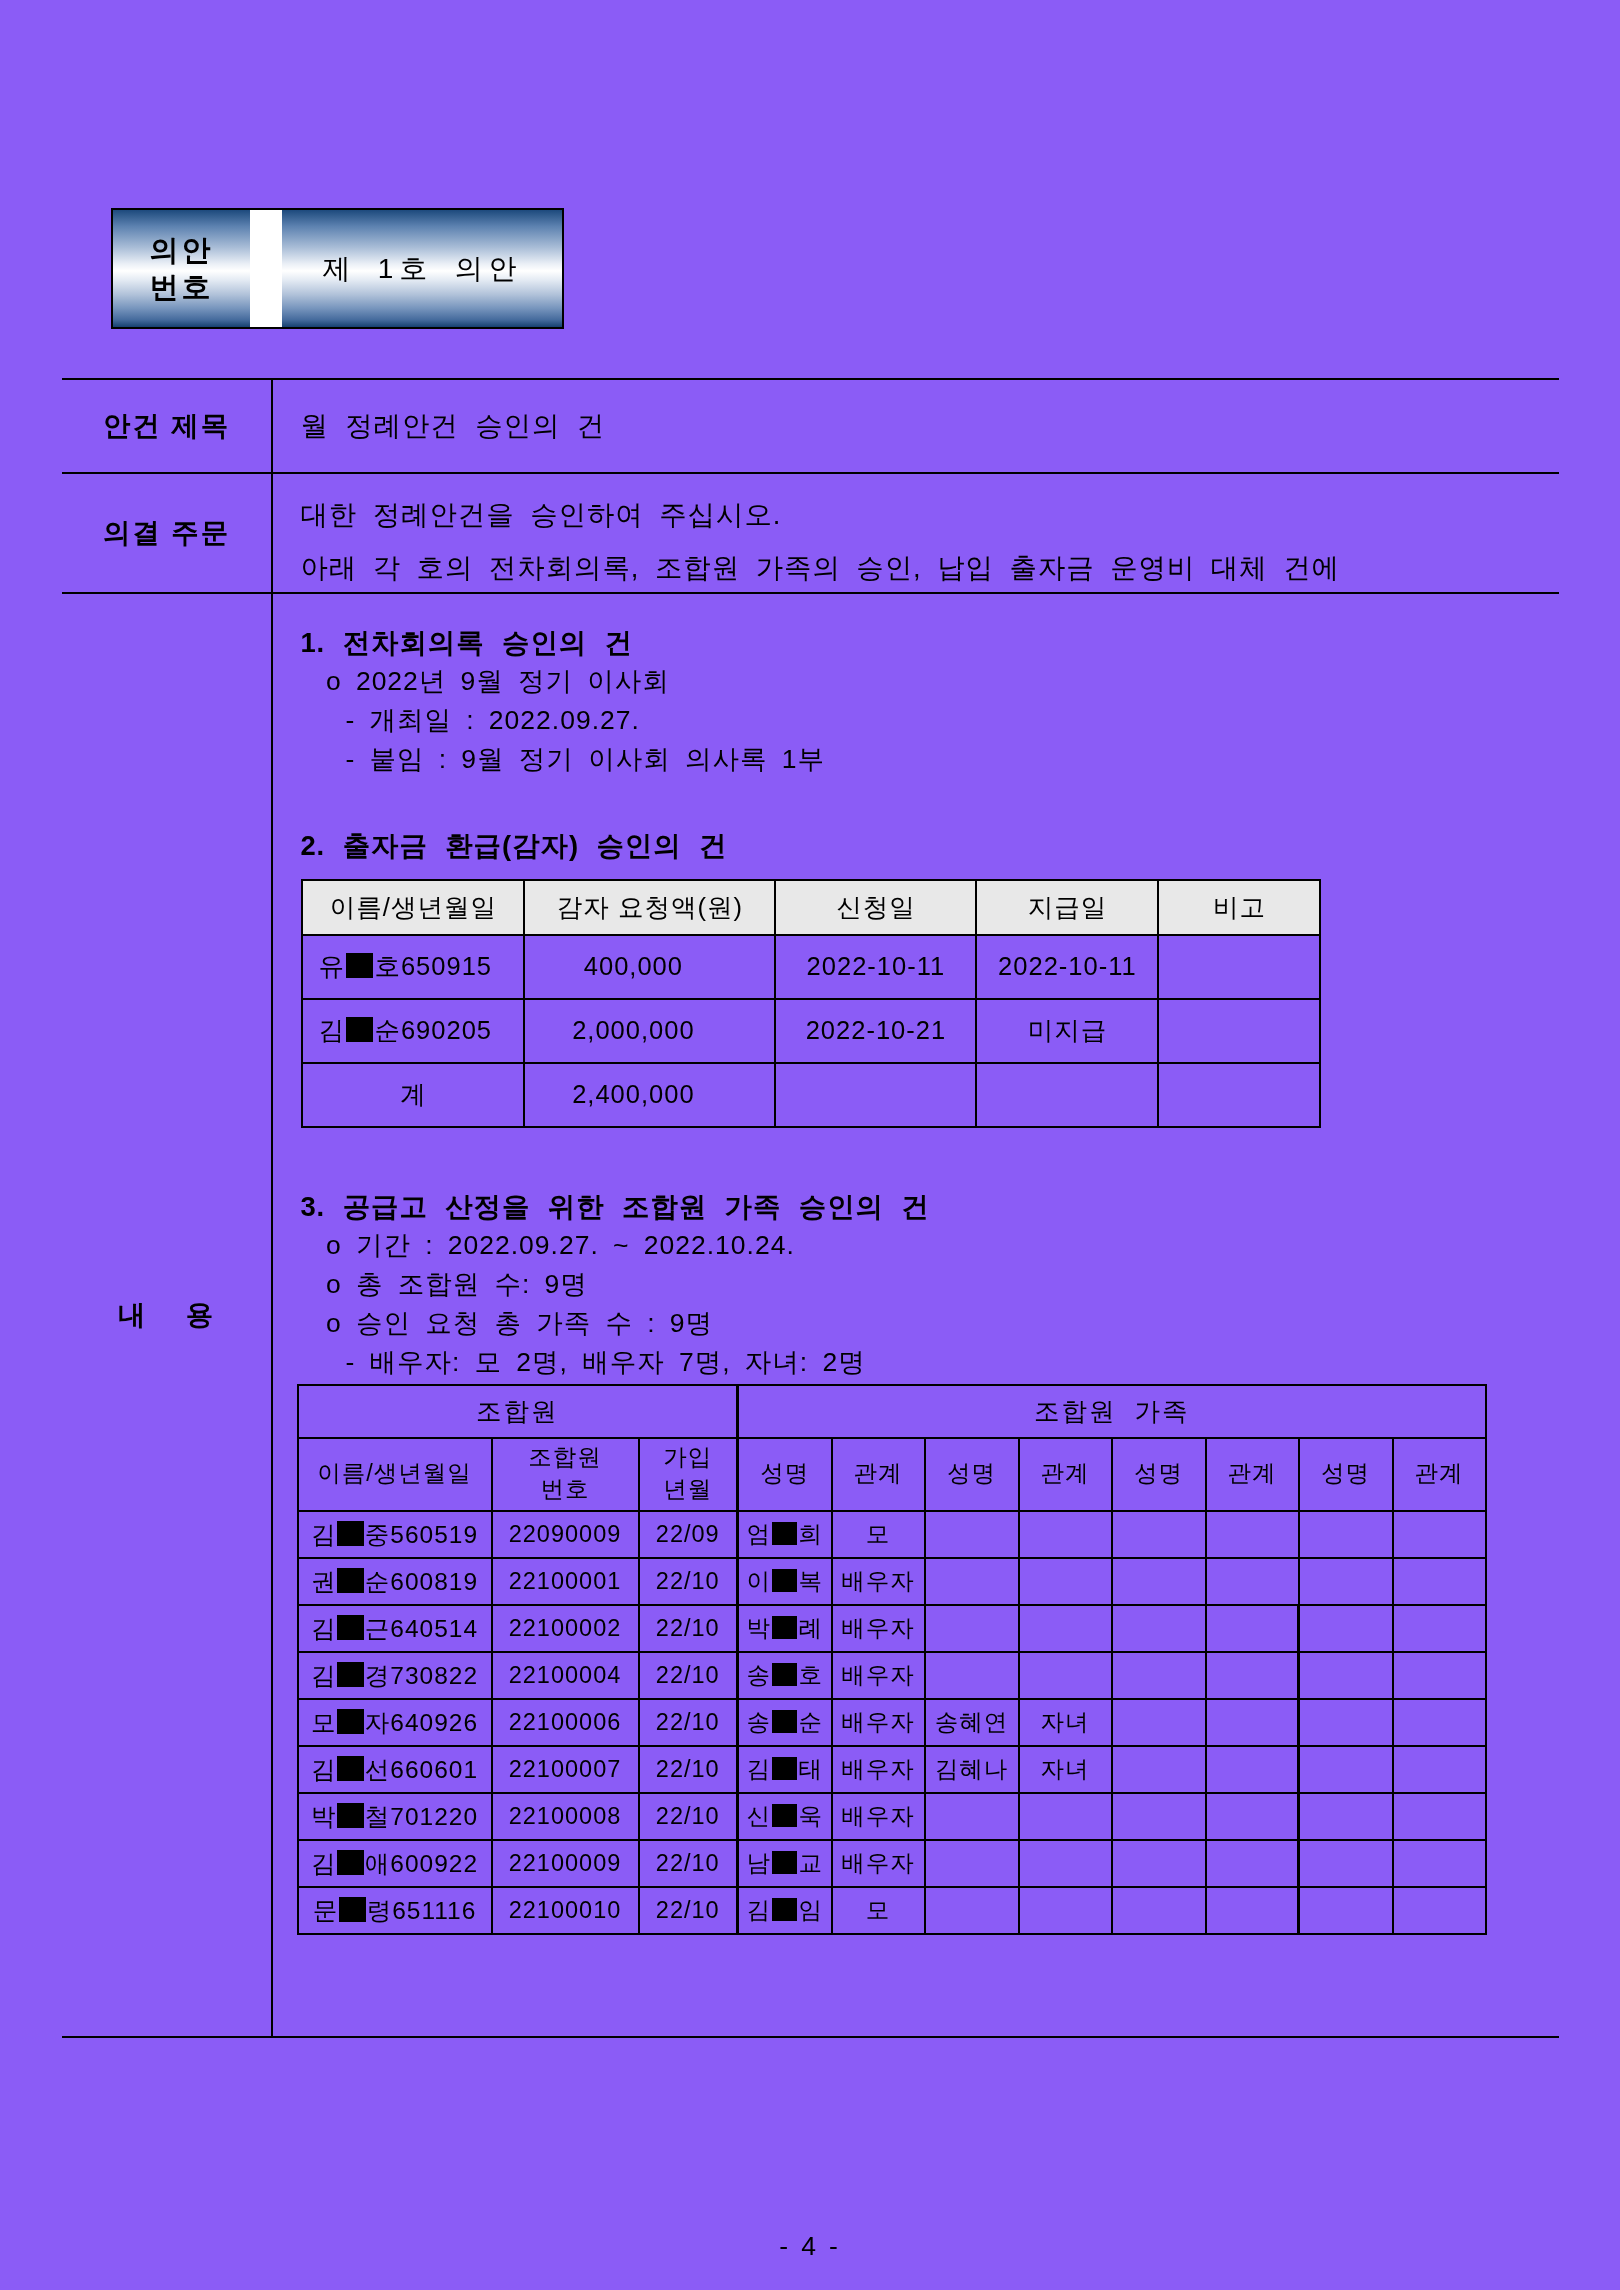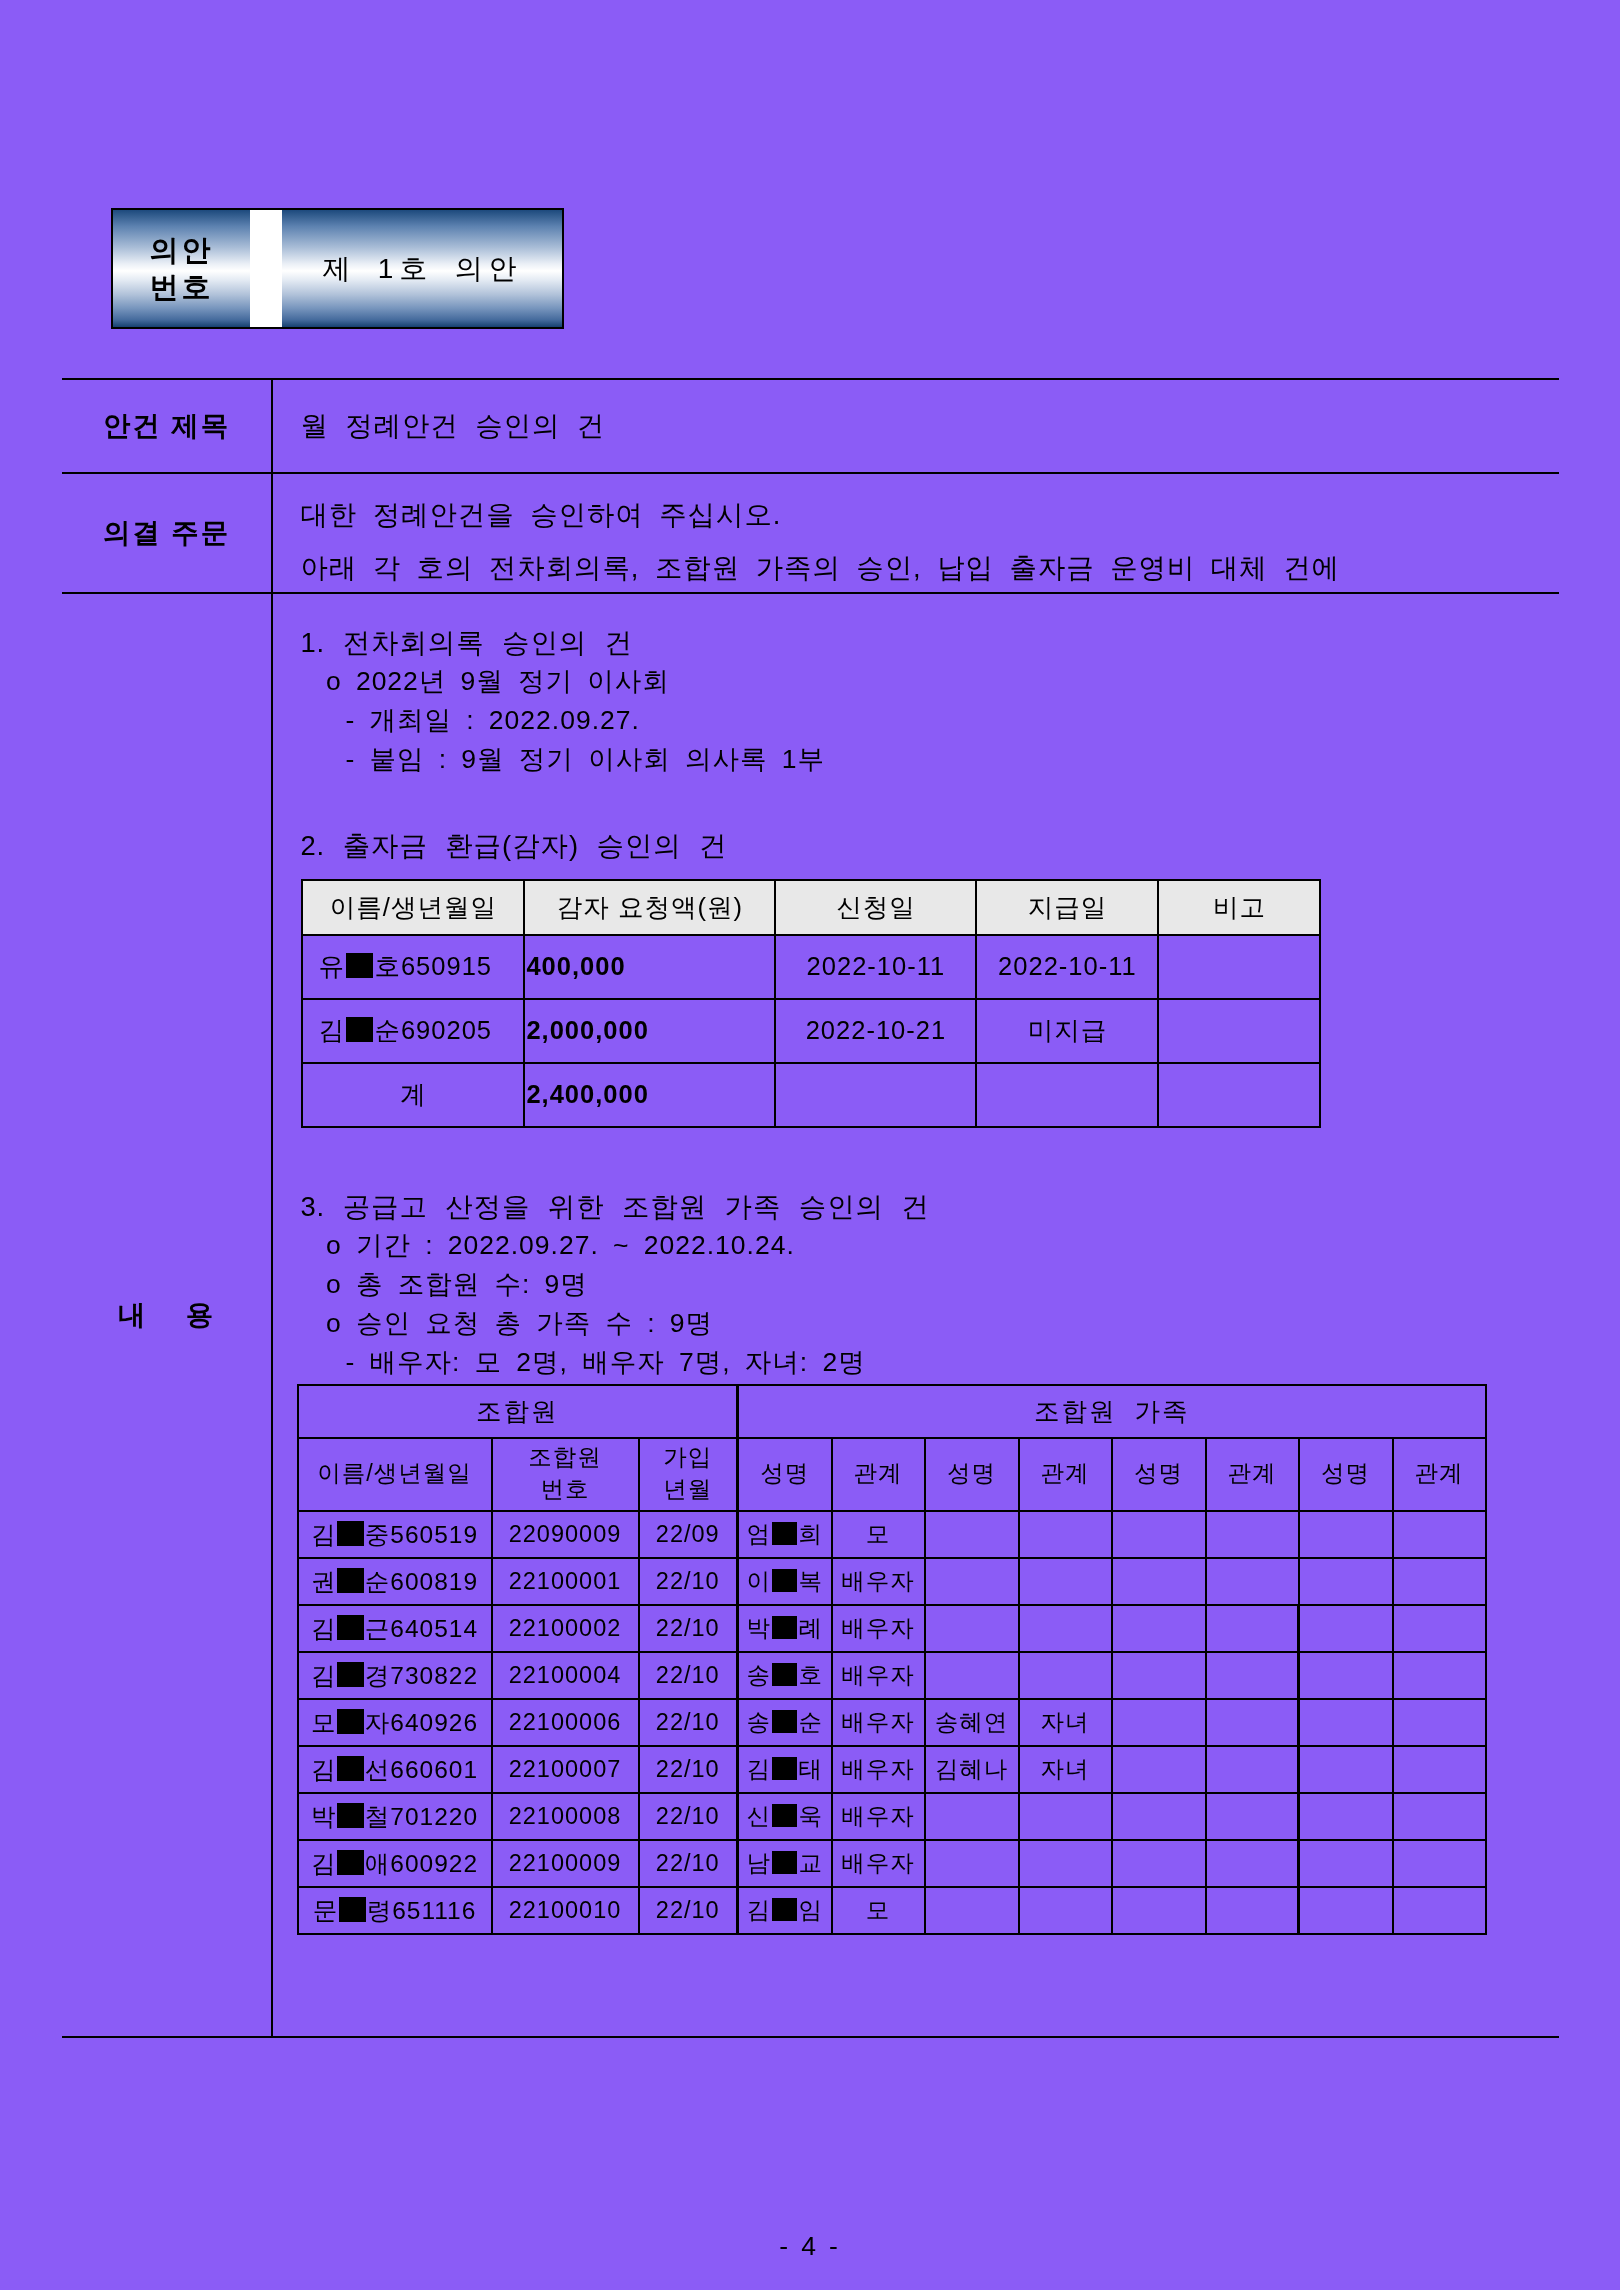--- a/index.html
+++ b/index.html
@@ -38,36 +38,36 @@
   }
   .cell-content { flex:1; box-sizing:border-box; padding-left:27.4px; }
   .row-title { height:94px; }
   .row-title .cell-content { display:flex; align-items:center; font-size:27.4px; word-spacing:7.8px; }
   .row-resolution { height:120px; }
   .row-resolution .cell-content { padding-top:13.7px; font-size:27.4px; word-spacing:6.9px; }
   .row-resolution .res-line { height:53px; line-height:53px; }
   .row-content { height:1446px; }
 
   
-  .sec-heading { height:39px; line-height:39px; font-size:27.4px; font-weight:normal; word-spacing:8.8px; }
+  .sec-heading { height:39px; line-height:39px; font-size:27.4px; font-weight:bold; word-spacing:8.8px; }
   .sec-heading.s1 { margin-top:29px; }
   .sec-heading.s2 { margin-top:47px; }
   .sec-heading.s3 { margin-top:59px; }
   .cline { height:39px; line-height:39px; font-size:26.5px; word-spacing:5.9px; }
   .indent-o { padding-left:25.5px; }
   .indent-dash { padding-left:45px; }
 
   
   table { border-collapse:collapse; table-layout:fixed; }
   #table1 { margin-top:13.7px; margin-left:1px; width:1017px; border:2.9px solid #000; font-size:25.5px; }
   #table1 th, #table1 td { border:2px solid #000; box-sizing:border-box; overflow:hidden; white-space:nowrap; }
   #table1 thead th { height:55px; background:#e8e8e8; font-weight:normal; text-align:center; letter-spacing:1px; }
   #table1 tbody td { height:64px; }
   #table1 .al { text-align:left; padding-left:15px; }
-  #table1 .ar { text-align:left; padding-right:34px;font-weight:bold; }
+  #table1 .ar { text-align:center; padding-right:34px; }
   #table1 .ac { text-align:center; }
 
   
   #table2 { margin-top:2px; margin-left:-3.9px; width:1189px; border:2.9px solid #000; font-size:23.5px; }
   #table2 th, #table2 td { border:2px solid #000; box-sizing:border-box; text-align:center; overflow:hidden; white-space:nowrap; font-weight:normal; }
   #table2 .grp-row th { height:53px; font-size:25.5px; letter-spacing:2px; white-space:pre; }
   #table2 .hdr-row th { height:73px; white-space:pre-line; line-height:1.35; font-size:23.5px; }
   #table2 tbody td { height:47px; }
   #table2 tbody td.name-cell { font-size:24.5px; }
   #table2 .thick-l { border-left:3.9px solid #000; }

